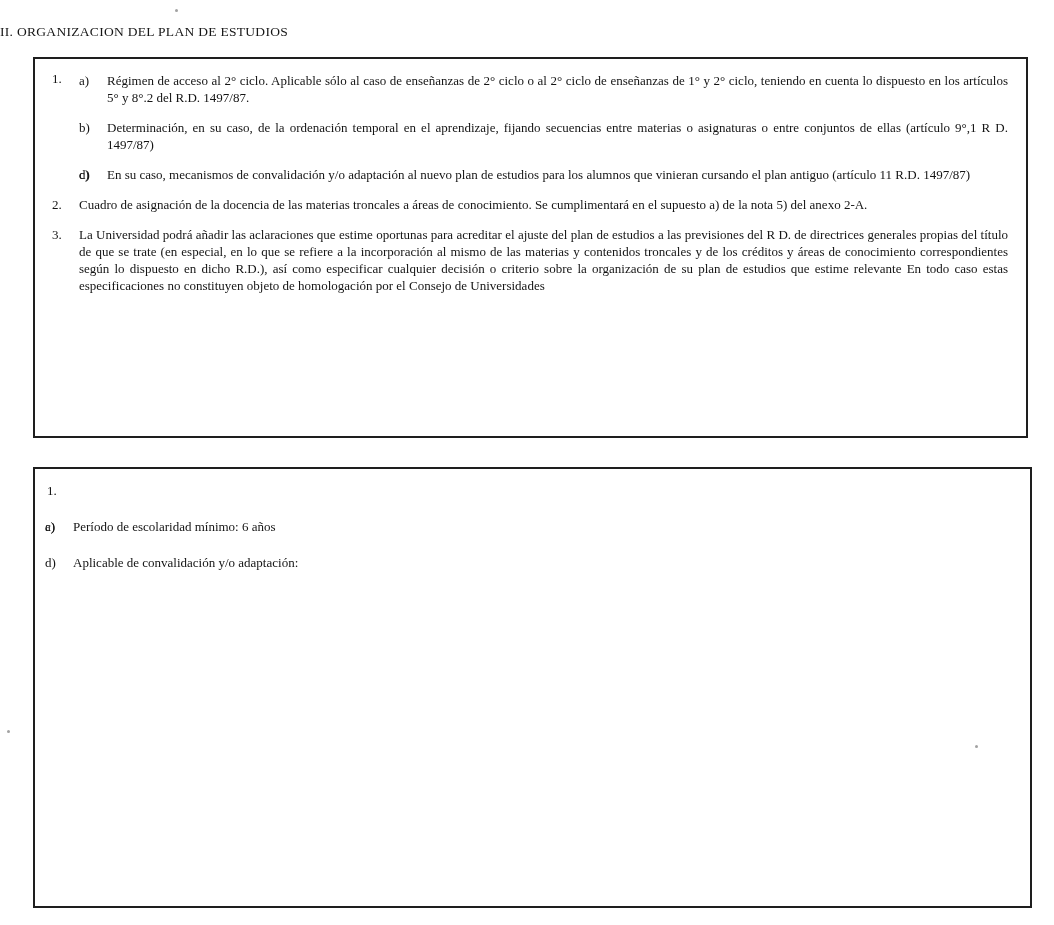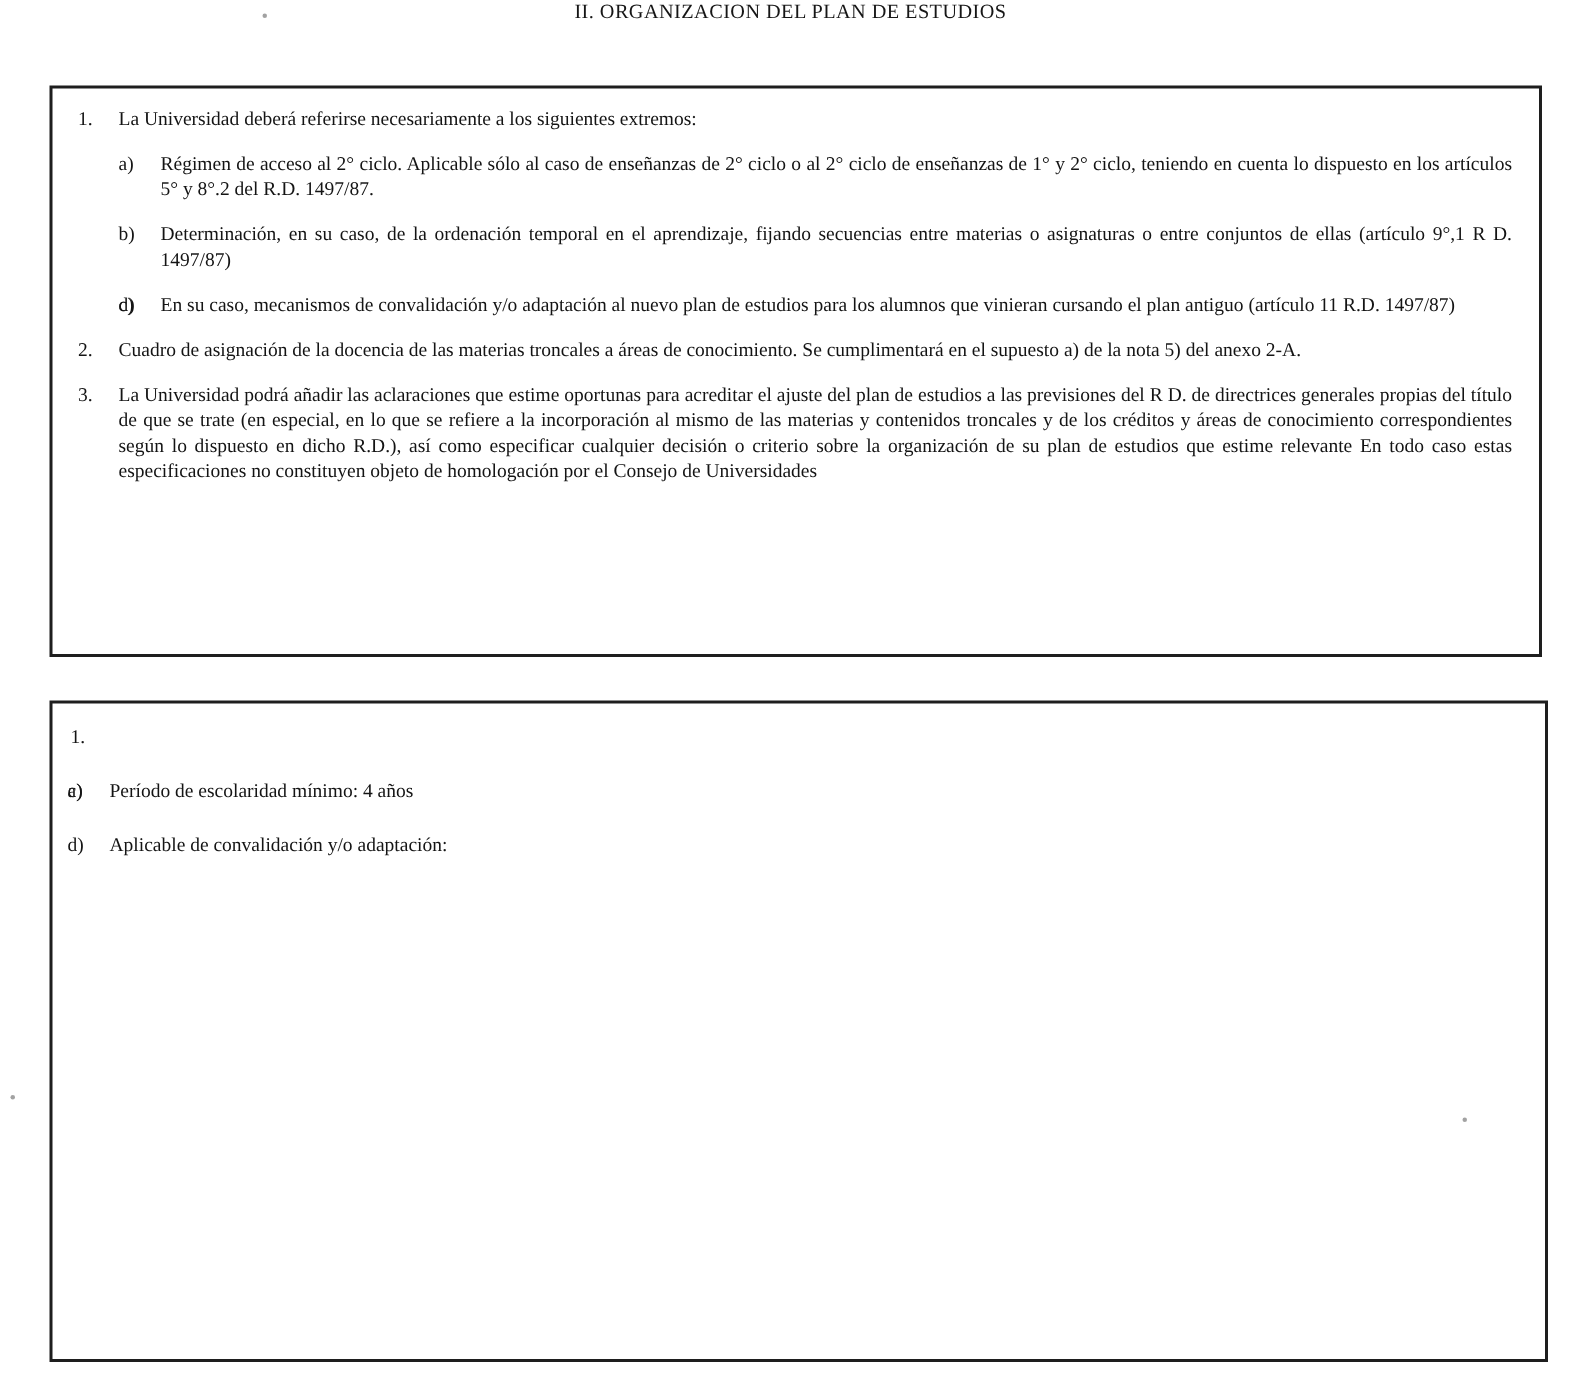--- a/index.html
+++ b/index.html
@@ -4,22 +4,22 @@
 <style>
   html,body{margin:0;padding:0;}
   body{
     width:1054px;height:925px;position:relative;
     background:#ffffff;
     font-family:"Liberation Serif","DejaVu Serif",serif;
     color:#141414;
     -webkit-font-smoothing:antialiased;
   }
   .page-title{
-    position:absolute;top:0;left:0;width:100%;
-    text-align:center;font-size:13.5px;letter-spacing:.3px;
+    position:absolute;top:24px;left:0;width:100%;
+    font-size:13.5px;letter-spacing:.3px;
     color:#161616;
   }
   .frame{
     position:absolute;background:#fff;
     border:2px solid #1e1e1e;
     box-sizing:border-box;
   }
   #instructions-box{left:33px;top:57px;width:995px;height:381px;}
   #answers-box{left:33px;top:467px;width:999px;height:441px;}
 
@@ -42,21 +42,20 @@
 </style>
 </head>
 <body>
 
 <div class="page-title">II. ORGANIZACION DEL PLAN DE ESTUDIOS</div>
 
 <div class="frame" id="instructions-box">
 
   <div class="item txt">
     <span class="marker">1.</span>
-    <span>La Universidad deberá referirse necesariamente a los siguientes extremos:</span>
   </div>
 
   <div class="subitem txt">
     <span class="marker">a)</span>
     <span>Régimen de acceso al 2° ciclo. Aplicable sólo al caso de enseñanzas de 2° ciclo o al 2° ciclo de enseñanzas de 1° y 2° ciclo, teniendo en cuenta lo dispuesto en los artículos 5° y 8°.2 del R.D. 1497/87.</span>
   </div>
 
   <div class="subitem txt">
     <span class="marker">b)</span>
     <span>Determinación, en su caso, de la ordenación temporal en el aprendizaje, fijando secuencias entre materias o asignaturas o entre conjuntos de ellas (artículo 9°,1 R D. 1497/87)</span>
@@ -86,21 +85,21 @@
 <div class="frame" id="answers-box">
 
   <div class="ans-heading">1.</div>
 
   <div class="entry txt">
     <span class="marker">a)</span>
   </div>
 
   <div class="entry txt">
     <span class="marker">c)</span>
-    <span>Período de escolaridad mínimo: 4 años</span>
+    <span>Período de escolaridad mínimo: 6 años</span>
   </div>
 
   <div class="entry txt">
     <span class="marker">d)</span>
     <span>Aplicable de convalidación y/o adaptación:</span>
   </div>
 
 
 </div>
 

